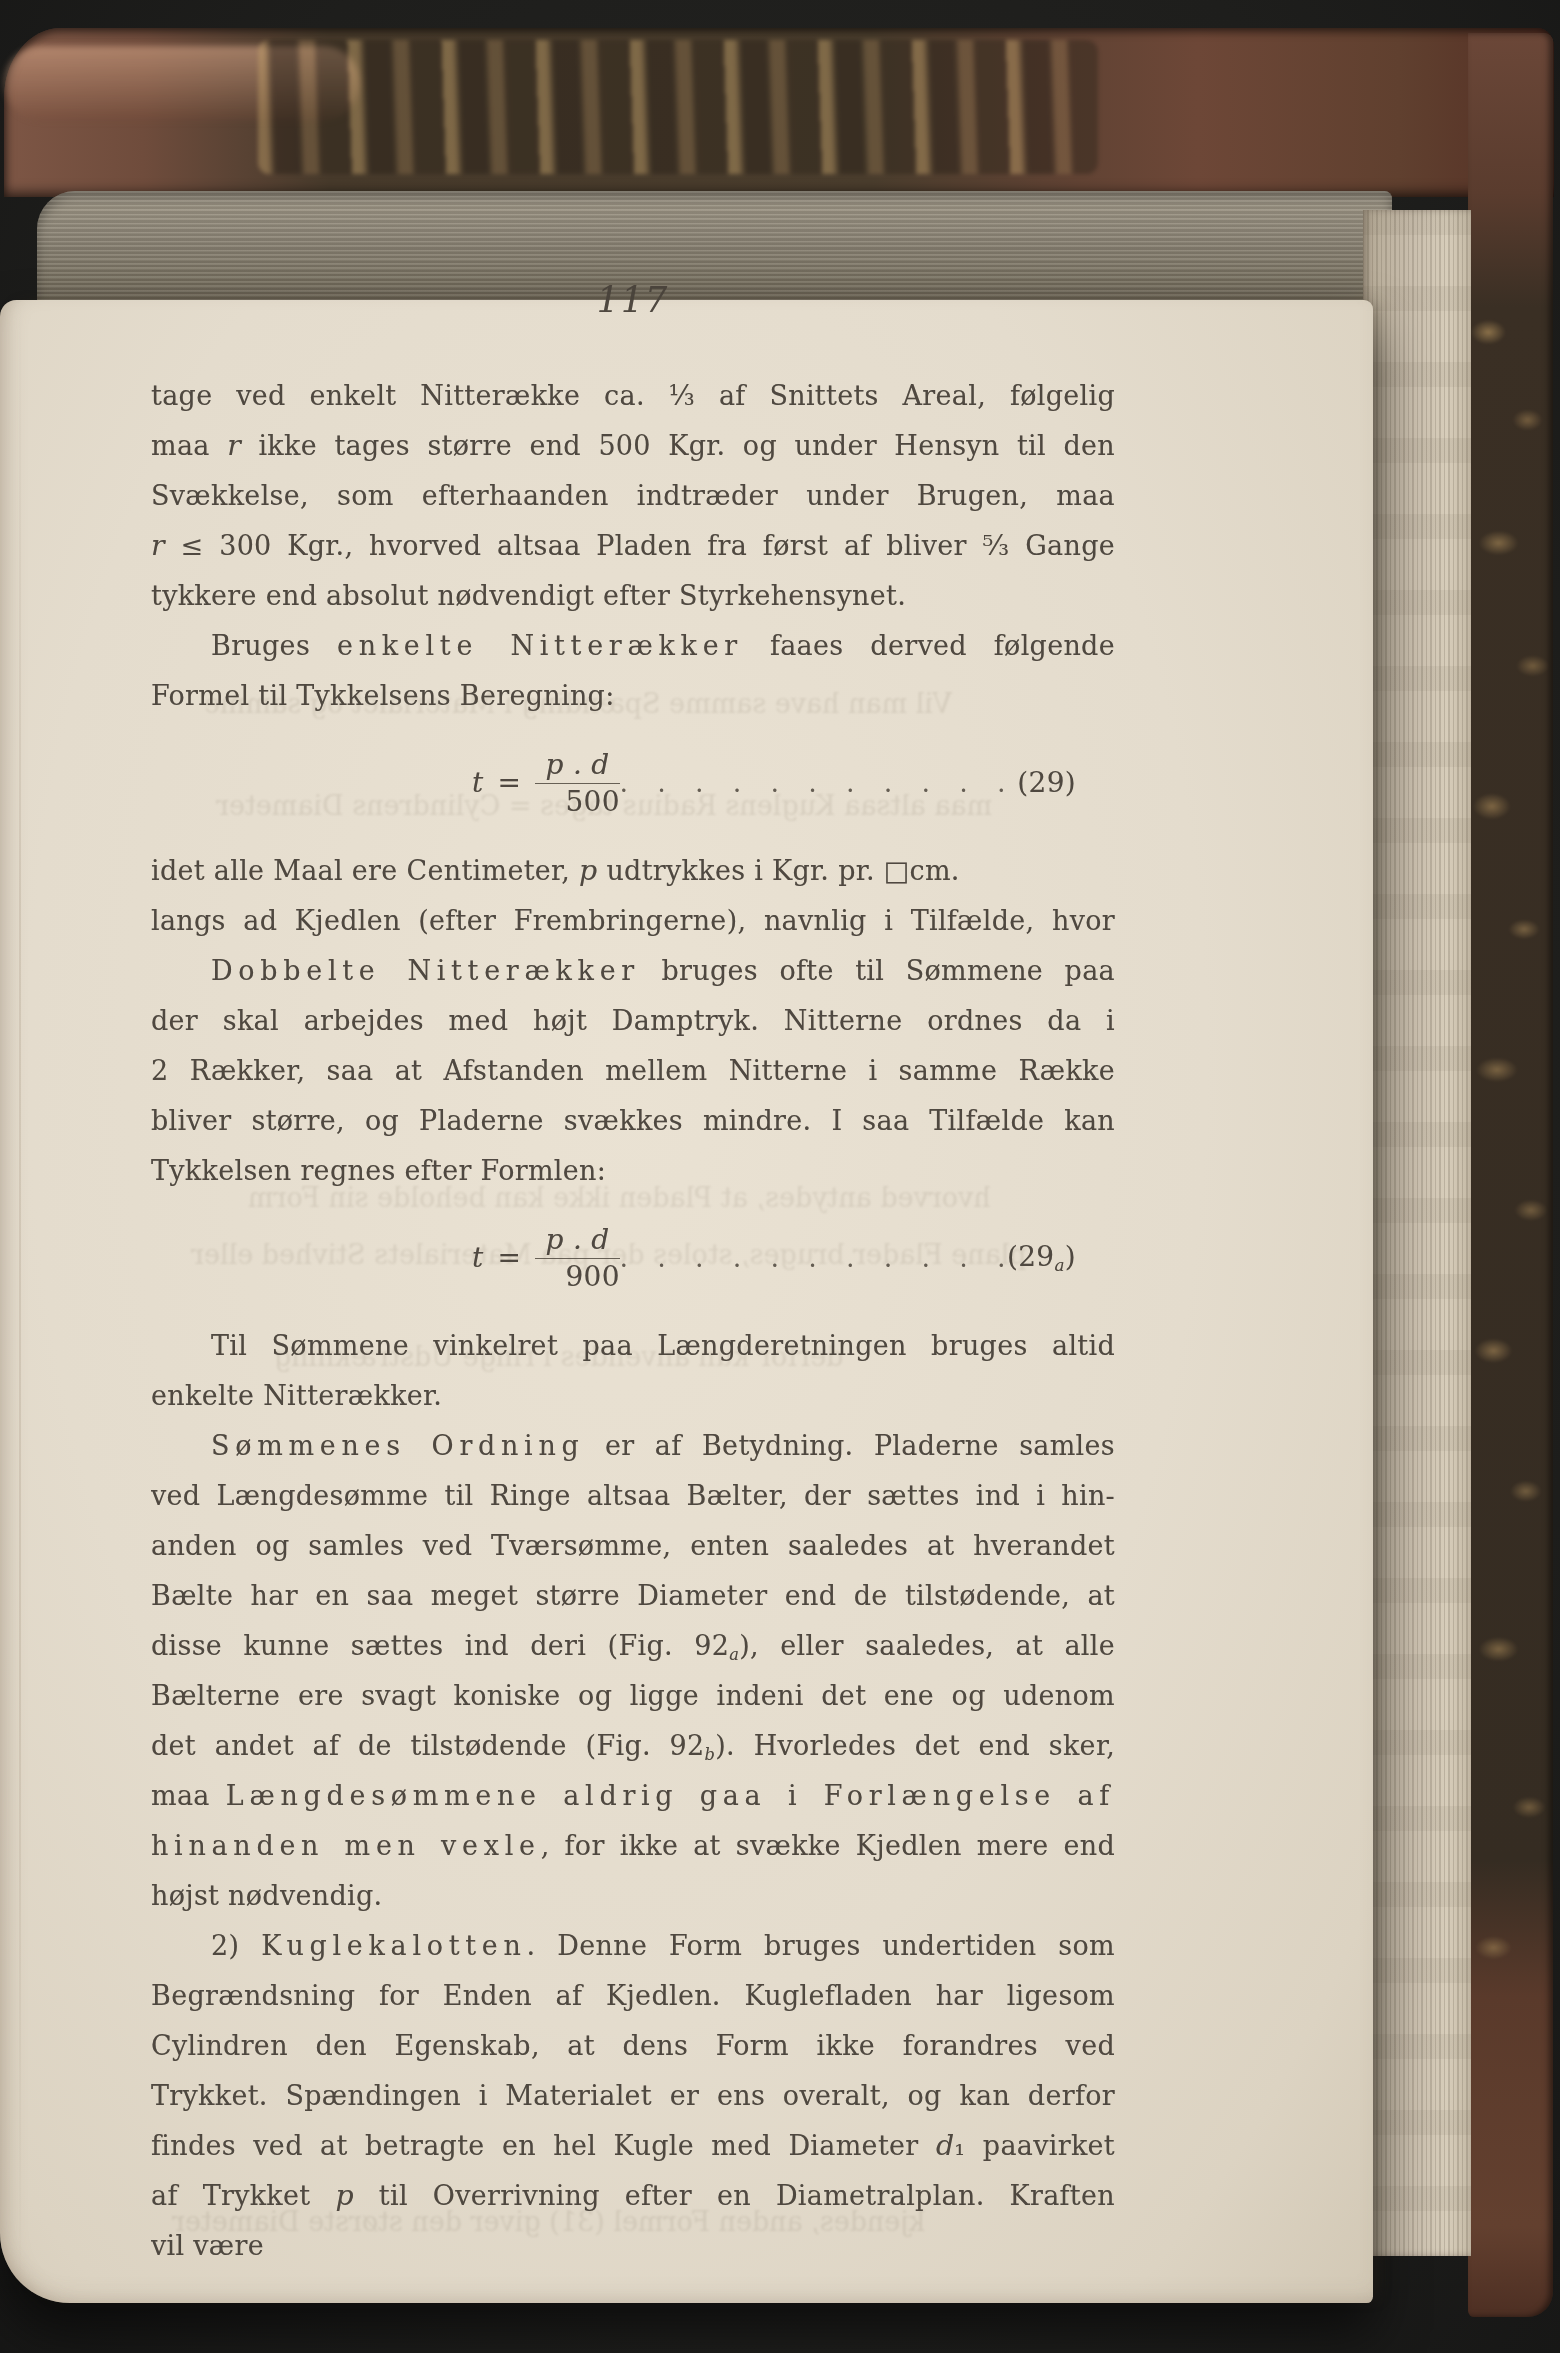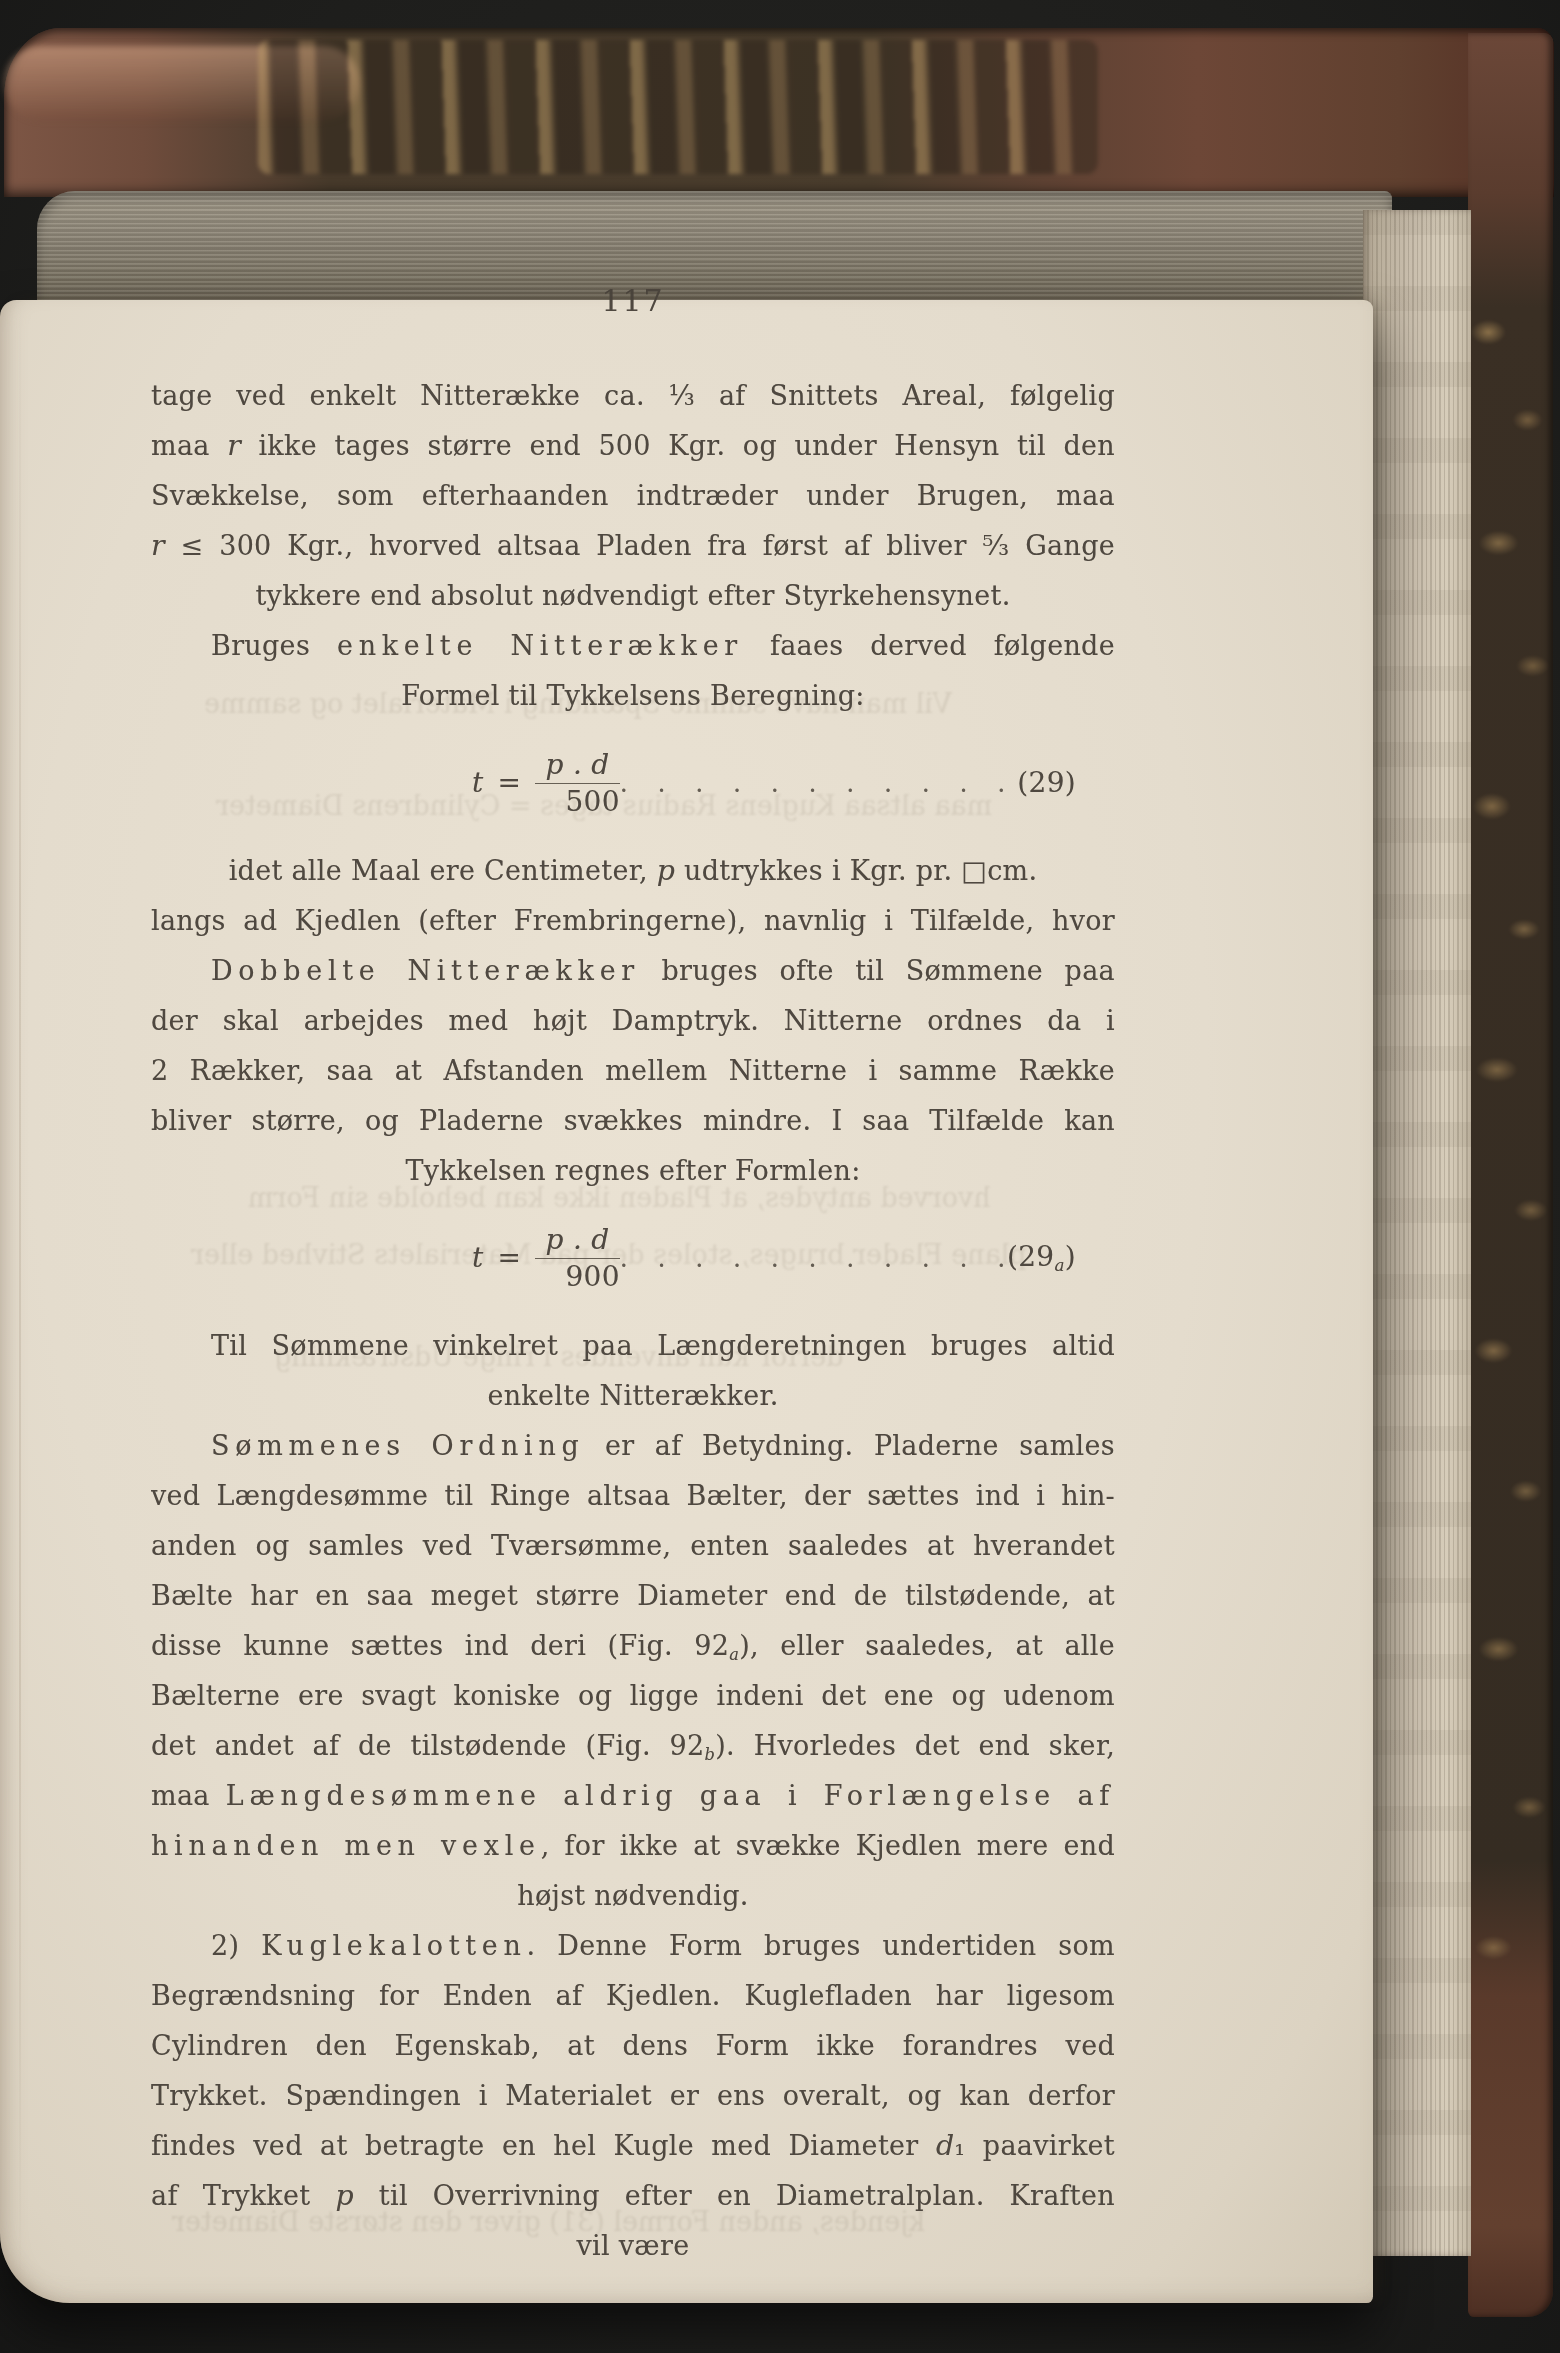--- a/index.html
+++ b/index.html
@@ -64,24 +64,24 @@
       radial-gradient(ellipse 24px 16.5px at 68% 70%, rgba(150,122,80,0.7), transparent 65%),
       radial-gradient(ellipse 30.5px 19px at 36% 79%, rgba(158,128,82,0.72), transparent 65%),
       radial-gradient(ellipse 25.4px 16.5px at 72% 88%, rgba(146,118,76,0.7), transparent 65%),
       radial-gradient(ellipse 28px 18px at 30% 96%, rgba(156,126,82,0.7), transparent 65%);
     filter:blur(1.3px);}
 
   
   .textcol{position:absolute;left:151px;top:280px;width:964px;
     color:rgba(72,66,58,0.94);font-size:27px;line-height:50px;letter-spacing:0.3px;
     text-shadow:0 0 0.6px rgba(90,82,70,0.35);}
-  .pagenum{height:91px;line-height:41px;text-align:center;font-size:30px;letter-spacing:1.9px;}
+  .pagenum{height:91px;line-height:41px;text-align:center;font-size:35px;letter-spacing:1.9px;font-style:italic;}
   .ln{height:50px;overflow:hidden;}
   .j{text-align:justify;text-align-last:justify;}
-  .s{text-align:center;}
+  .s{text-align:left;}
   .ind{text-indent:60px;}
   .gesperrt{letter-spacing:5.7px;}
   .var{font-style:italic;font-size:1.05em;}
   .sub{font-size:0.6em;vertical-align:-0.3em;font-style:italic;}
 
   .formula{display:flex;align-items:center;height:125px;padding-left:321px;padding-right:39px;
     font-size:28px;line-height:1.1;}
   .f29a{height:125px;}
   .f-lhs{font-style:italic;}
   .f-eq{margin:0 14px;}

